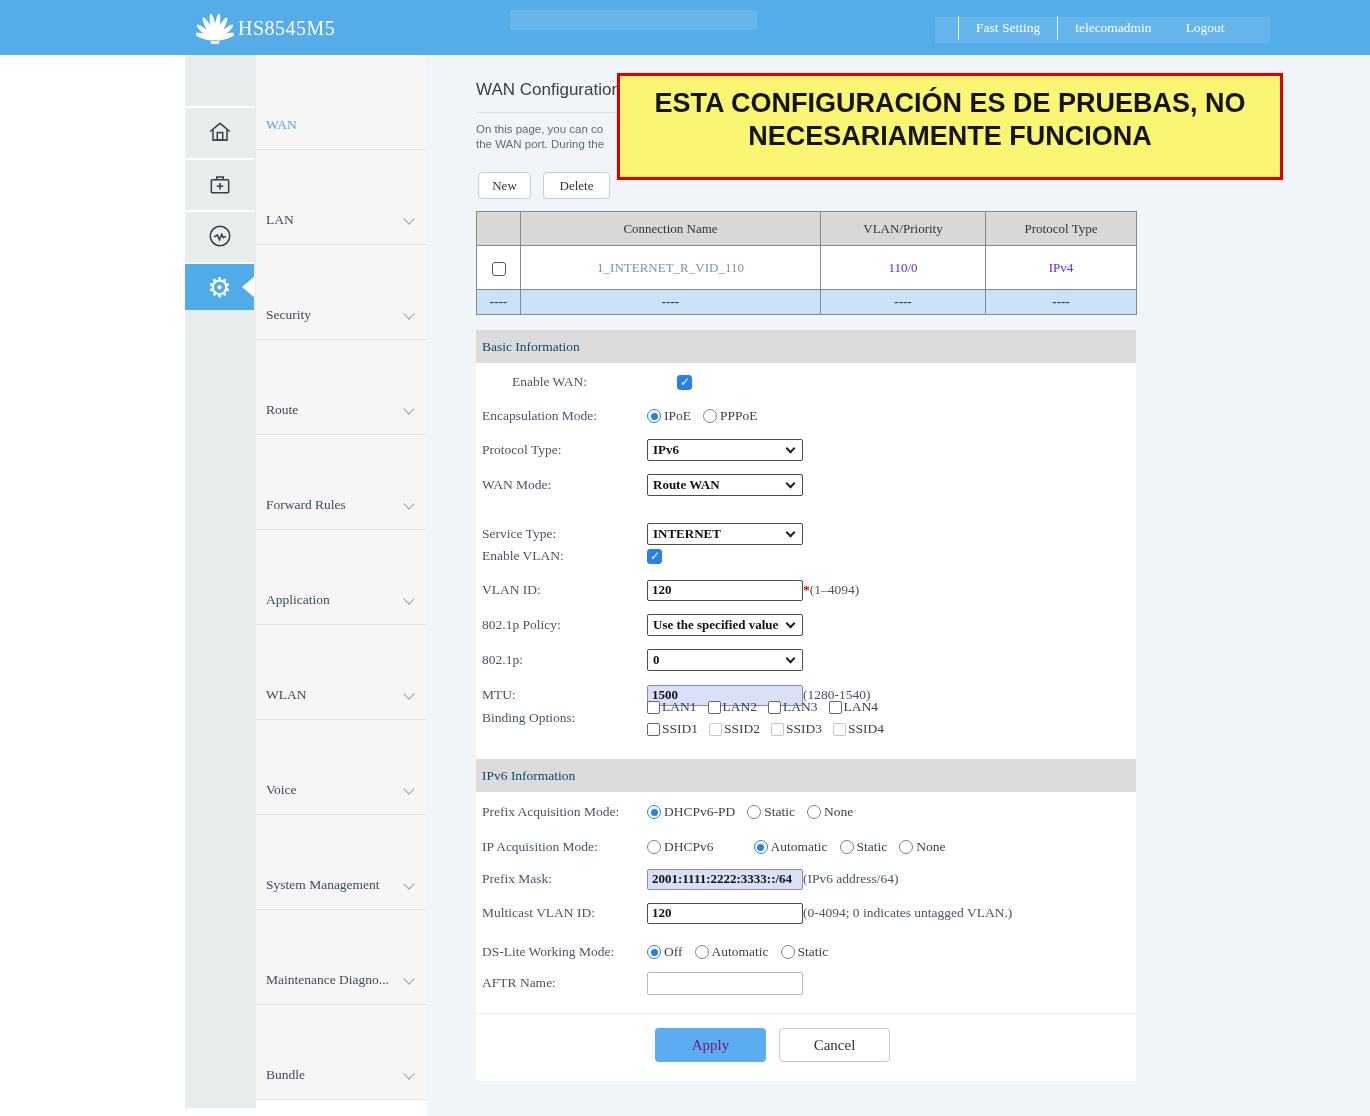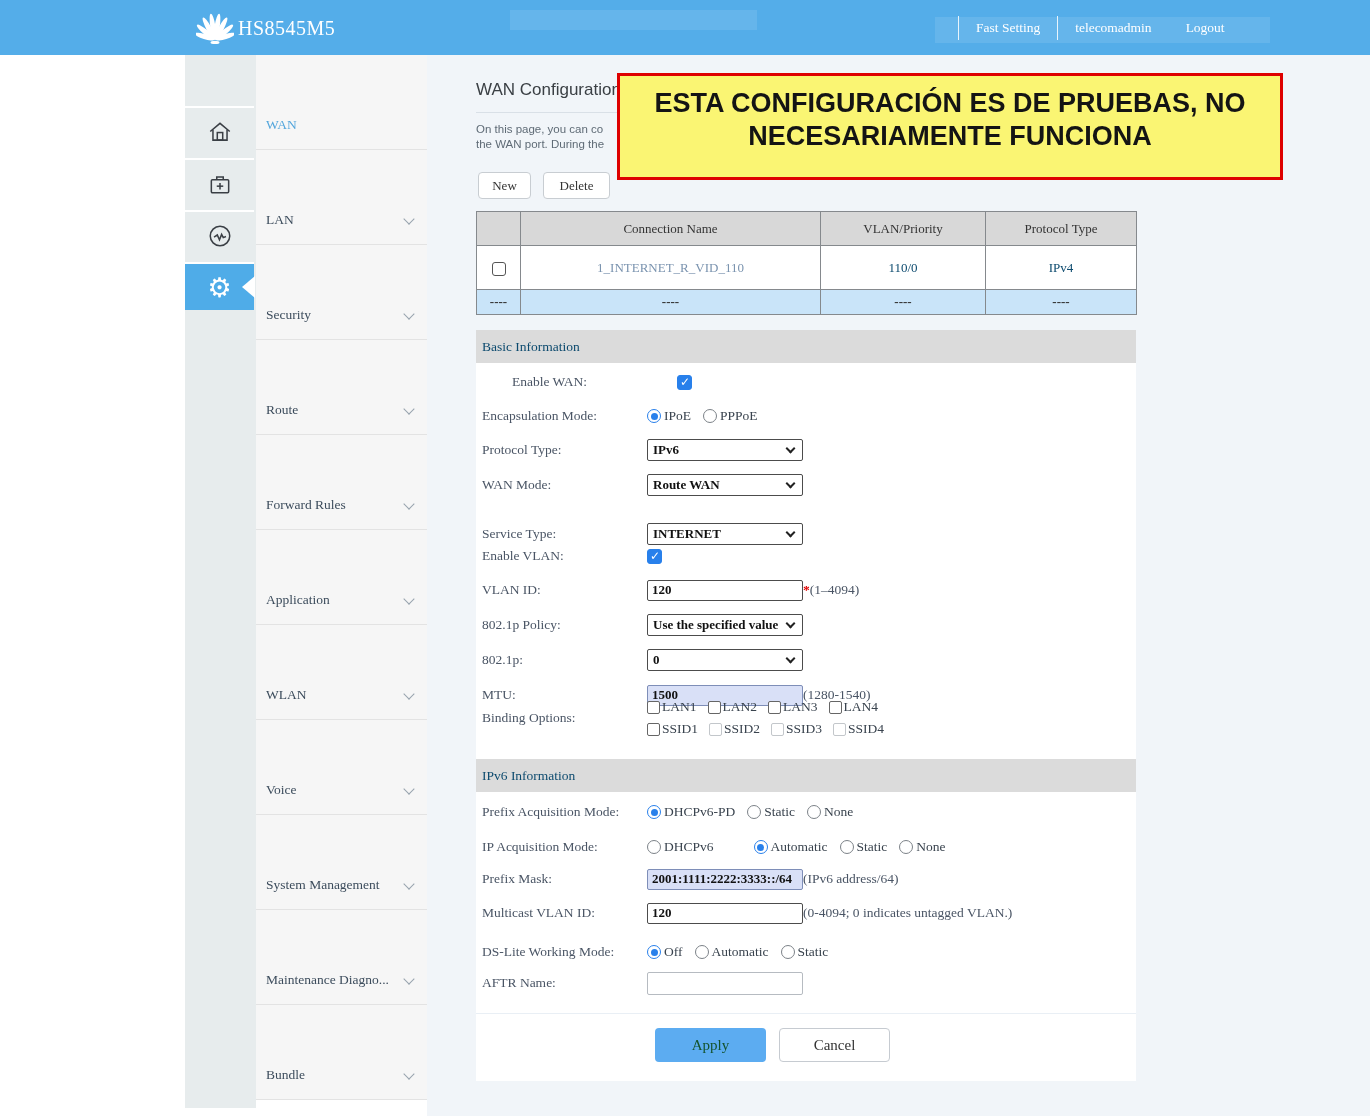--- a/index.html
+++ b/index.html
@@ -56,21 +56,21 @@
                 font-family:"Liberation Sans", sans-serif; font-weight:bold; font-size:27px;
                 line-height:33px; color:#141414; text-align:center; }
 
   
   .wtable { position:absolute; left:476px; top:211px; width:660px; border-collapse:collapse; table-layout:fixed; }
   .wtable td, .wtable th { border:1px solid #85898d; text-align:center; font-weight:normal; font-size:13px; }
   .wtable th { background:#d8d8d8; height:34px; color:#333; }
   .wtable .r1 td { background:#fff; height:44px; }
   .wtable .r2 td { background:#c9e4f9; height:25px; font-weight:bold; color:#333; }
   .linkcell { color:#7a93af; }
-  .valcell { color:#0c4a6e; }
+  .valcell { color:#6d28d9; }
   .tchk { display:inline-block; width:14px; height:14px; border:1.5px solid #555; border-radius:3px;
           background:#fff; vertical-align:middle; cursor:pointer; }
 
   
   .panel { position:absolute; left:476px; top:330px; width:660px; height:751px; background:#fff; }
   .sechead { position:absolute; left:0; width:660px; height:33px; line-height:33px; padding-left:6px;
              background:#dbdbdb; font-size:13.5px; color:#0c4a6e; }
   .frow { position:absolute; left:6px; height:24px; display:flex; align-items:center; font-size:13.5px; }
   .lbl { width:165px; flex:none; color:#4a5565; }
   .hint { color:#4a5565; }
@@ -103,21 +103,21 @@
          padding:0 4px; flex:none; }
   .tin.fill { background:#d9e0f7; border:1px solid #7e8eb8; }
   .tin.soft { border:1px solid #b6bbc1; height:23px; }
 
   .cbrow { display:flex; align-items:center; }
   .cbrow .cb { margin-right:2px; }
   .cbrow .cblbl { margin-right:11px; color:#39434e; }
 
   .paneldiv { position:absolute; left:0; top:683px; width:660px; height:1px; background:#e9eff5; }
   .btn-apply { position:absolute; left:179px; top:698px; width:111px; height:34px; background:#5cacf1;
-               color:#14532d; border:none; border-radius:4px; font-family:"Liberation Serif", serif;
+               color:#701a75; border:none; border-radius:4px; font-family:"Liberation Serif", serif;
                font-size:15px; cursor:pointer; }
   .btn-cancel { position:absolute; left:303px; top:698px; width:111px; height:34px; background:#fff;
                 color:#333; border:1px solid #c6cbd1; border-radius:4px; font-family:"Liberation Serif", serif;
                 font-size:15px; cursor:pointer; }
 </style>
 </head>
 <body>
 
 <div class="header">
   <div class="hstrip1"></div>

